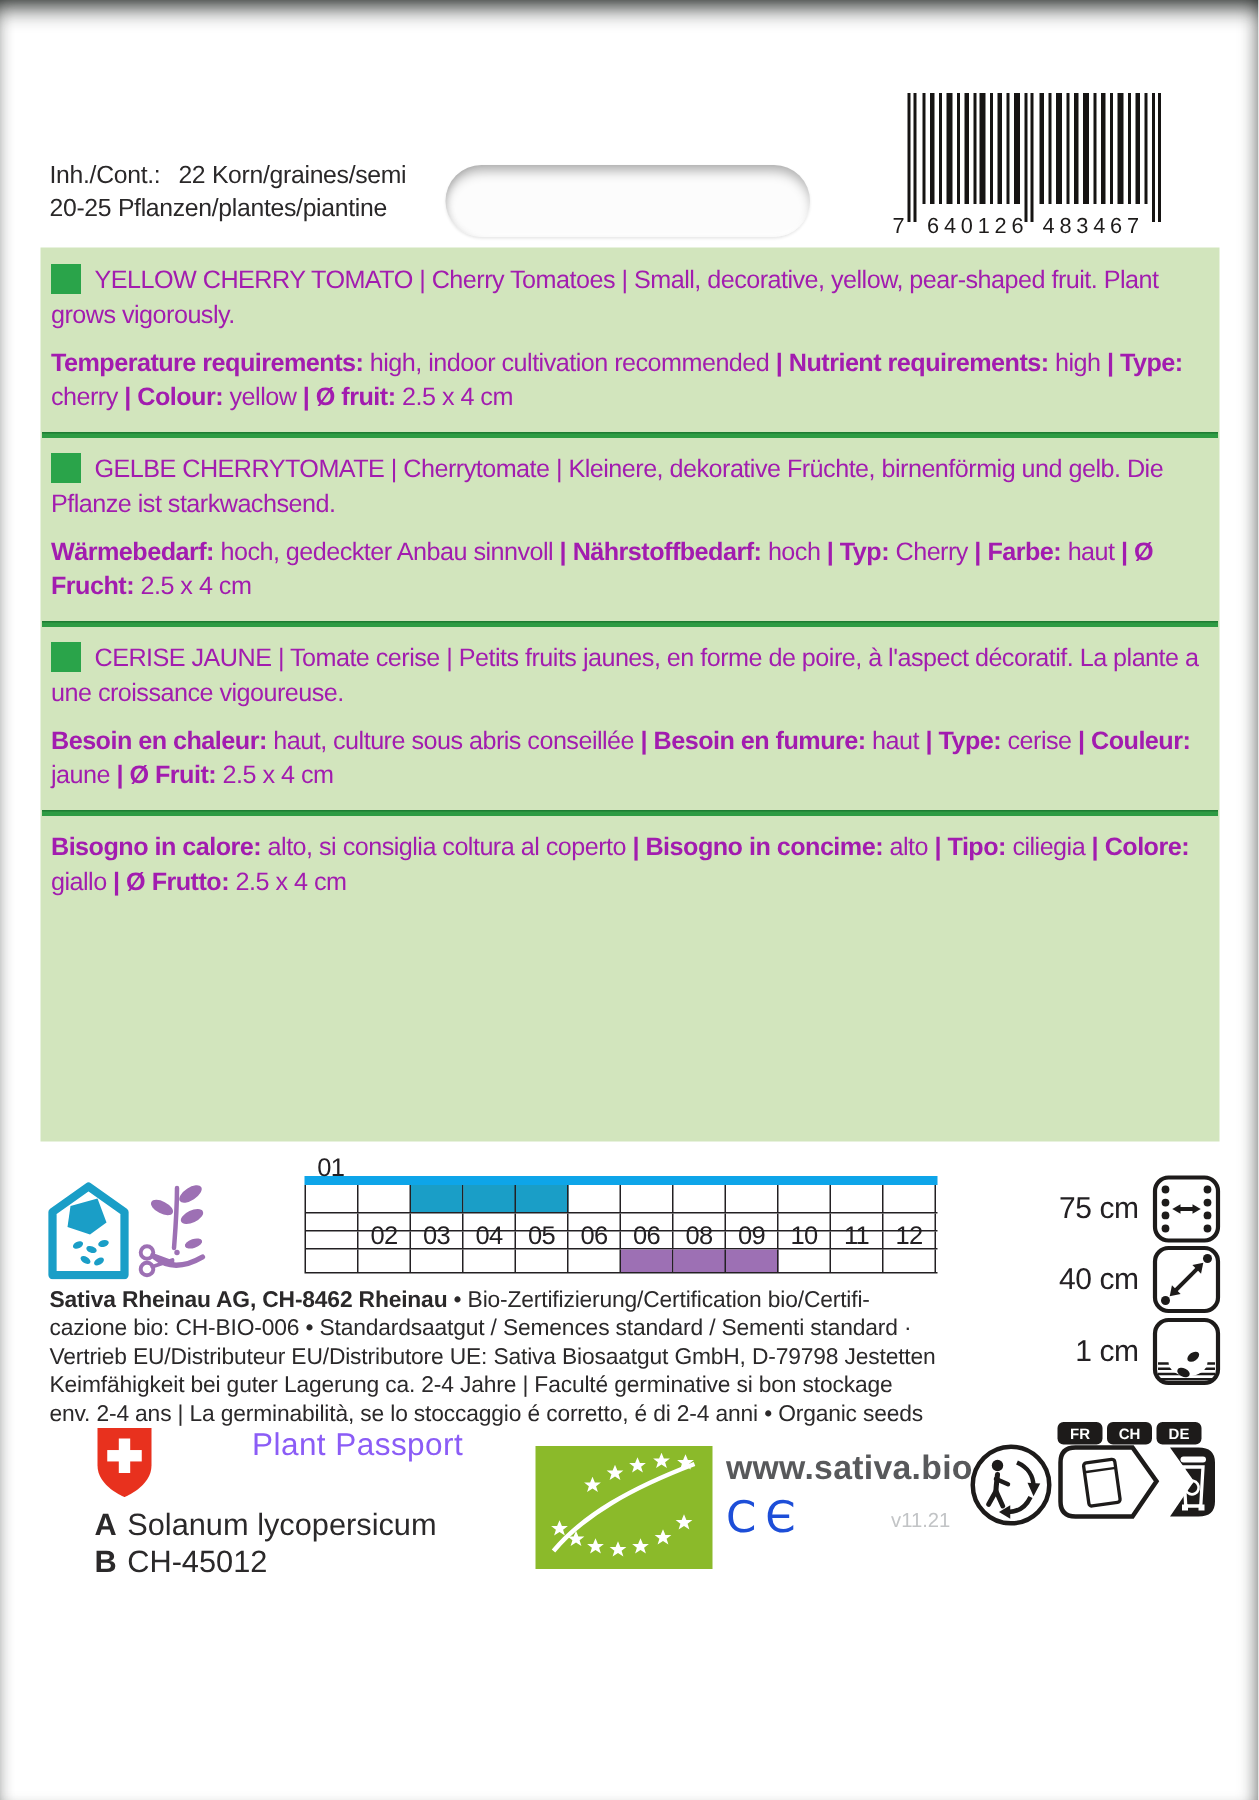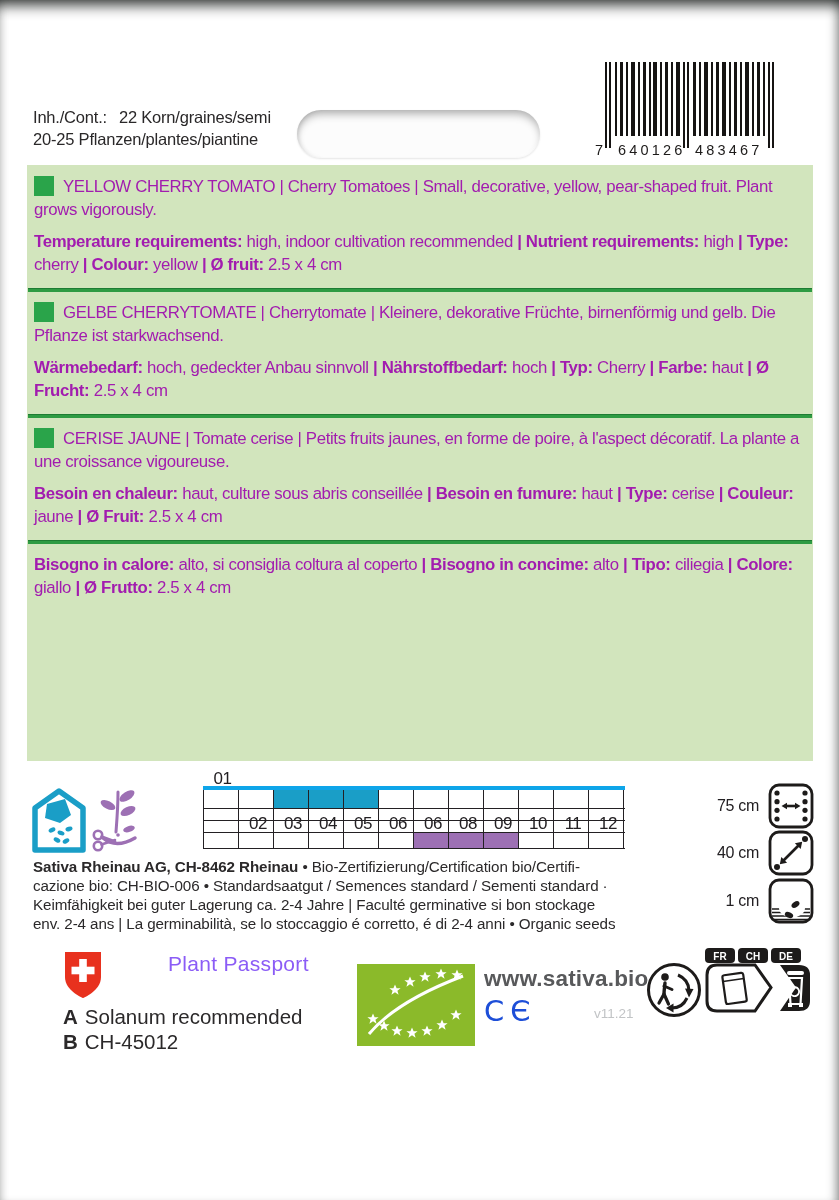--- a/index.html
+++ b/index.html
@@ -26,33 +26,33 @@
   .green-panel { position:absolute; left:27px; top:165px; width:786px; height:596px; background:var(--panel-green,#d2e5bd); padding:1px 0; }
   .section { padding:9px 7px 12px 7px; font-size:16.8px; line-height:23px; letter-spacing:-0.35px; color:#a21caf; }
   .section p { margin:0; }
   .section .intro { margin-bottom:9px; }
   .bullet { display:inline-block; width:20px; height:20px; background:var(--bullet-green,#2aa44a); margin-right:9px; vertical-align:-4px; }
   .sep { height:4px; margin:0 1px; background:var(--rule-green,#2e9b43); border-top:1px solid #1e7c33; }
   .specs b, .intro b { letter-spacing:-0.35px; }
 
   
   .calendar { position:absolute; left:203px; top:768px; width:422px; color:#232023; }
-  .cal-header { display:flex; height:22px; line-height:22px; border-bottom:4px solid #0ea5e9; font-size:17px;justify-content:flex-end; }
+  .cal-header { display:flex; height:22px; line-height:22px; border-bottom:6px solid #0ea5e9; font-size:17px; }
   .cal-hcell { width:35px; text-align:center; letter-spacing:-0.5px; }
   .cal-hcell + .cal-hcell { border-left:1.5px solid #232023;margin-top:45px; }
   .cal-grid { border-left:1.5px solid #232023; }
   .cal-row { display:flex; border-bottom:1.5px solid #232023; }
   .cal-cell { width:35px; border-right:1.5px solid #232023; }
   .cal-row-0 { height:19px; } .cal-row-1 { height:12px; } .cal-row-2 { height:12px; } .cal-row-3 { height:16px; }
 
   .legend-icons { position:absolute; left:32px; top:785px; display:flex; gap:5px; align-items:flex-end; }
 
   
   .spacing-row { position:absolute; left:688px; width:126px; height:46px; display:flex; align-items:center; justify-content:flex-end; gap:9px; }
-  .spacing-label { font-size:16px; letter-spacing:-0.3px; color:#232023; white-space:nowrap; }
+  .spacing-label { font-size:20px; letter-spacing:-0.3px; color:#232023; white-space:nowrap; }
 
   
   .company { position:absolute; left:33px; top:857px; width:645px; font-size:15.2px; line-height:19px; letter-spacing:-0.1px; color:#2b292a; }
   .company div { white-space:nowrap; }
 
   
   .swiss-shield { position:absolute; left:63px; top:950px; }
   .passport-title { position:absolute; left:168px; top:952px; font-size:21px; color:#8b5cf6; letter-spacing:.3px; }
   .ab-block { position:absolute; left:63px; top:1004px; font-size:20.5px; line-height:25px; color:#2b292a; }
   .ab-block b { margin-right:7px; }
@@ -281,34 +281,35 @@
       <line x1="6" y1="41.5" x2="40" y2="41.5" stroke="#1d1b1a" stroke-width="1.6"></line>
       <ellipse cx="24" cy="30" rx="13" ry="9.5" fill="#ffffff"></ellipse>
       <ellipse cx="27.5" cy="26.5" rx="4.4" ry="2.8" transform="rotate(-35 27.5 26.5)" fill="#1d1b1a"></ellipse>
       <ellipse cx="21" cy="37" rx="4.4" ry="2.8" transform="rotate(25 21 37)" fill="#1d1b1a"></ellipse>
     </svg>
   </div>
 
   <div class="company">
     <div><b>Sativa Rheinau AG, CH-8462 Rheinau</b><span> • Bio-Zertifizierung/Certification bio/Certifi-</span></div>
     <div>cazione bio: CH-BIO-006 • Standardsaatgut / Semences standard / Sementi standard ·</div>
+    <div>Vertrieb EU/Distributeur EU/Distributore UE: Sativa Biosaatgut GmbH, D-79798 Jestetten</div>
     <div>Keimfähigkeit bei guter Lagerung ca. 2-4 Jahre | Faculté germinative si bon stockage</div>
     <div>env. 2-4 ans | La germinabilità, se lo stoccaggio é corretto, é di 2-4 anni • Organic seeds</div>
   </div>
 
   <svg class="swiss-shield" width="40" height="50" viewBox="0 0 40 50">
     <path d="M2 2 H38 V27 C38 41 20 48 20 48 C20 48 2 41 2 27 Z" style="fill:var(--swiss-red)"></path>
     <rect x="16.2" y="9" width="7.6" height="23" fill="#fff"></rect>
     <rect x="8.5" y="16.7" width="23" height="7.6" fill="#fff"></rect>
   </svg>
 
   <div class="passport-title">Plant Passport</div>
 
   <div class="ab-block">
-    <div><b>A</b><span>Solanum recommended</span></div>
+    <div><b>A</b><span>Solanum lycopersicum</span></div>
     <div><b>B</b><span>CH-45012</span></div>
   </div>
 
   <div class="eu-logo">
     <svg width="118" height="82" viewBox="0 0 118 82">
       <path d="M12 70 C32 46 64 28 106 12" fill="none" stroke="#fff" stroke-width="3"></path>
       <g fill="#fff">
         <path transform="translate(38,26)" d="M0,-5.5 L1.6,-1.7 5.6,-1.7 2.4,0.8 3.6,4.7 0,2.3 -3.6,4.7 -2.4,0.8 -5.6,-1.7 -1.6,-1.7 Z"></path>
         <path transform="translate(53,18)" d="M0,-5.5 L1.6,-1.7 5.6,-1.7 2.4,0.8 3.6,4.7 0,2.3 -3.6,4.7 -2.4,0.8 -5.6,-1.7 -1.6,-1.7 Z"></path>
         <path transform="translate(68,13)" d="M0,-5.5 L1.6,-1.7 5.6,-1.7 2.4,0.8 3.6,4.7 0,2.3 -3.6,4.7 -2.4,0.8 -5.6,-1.7 -1.6,-1.7 Z"></path>

